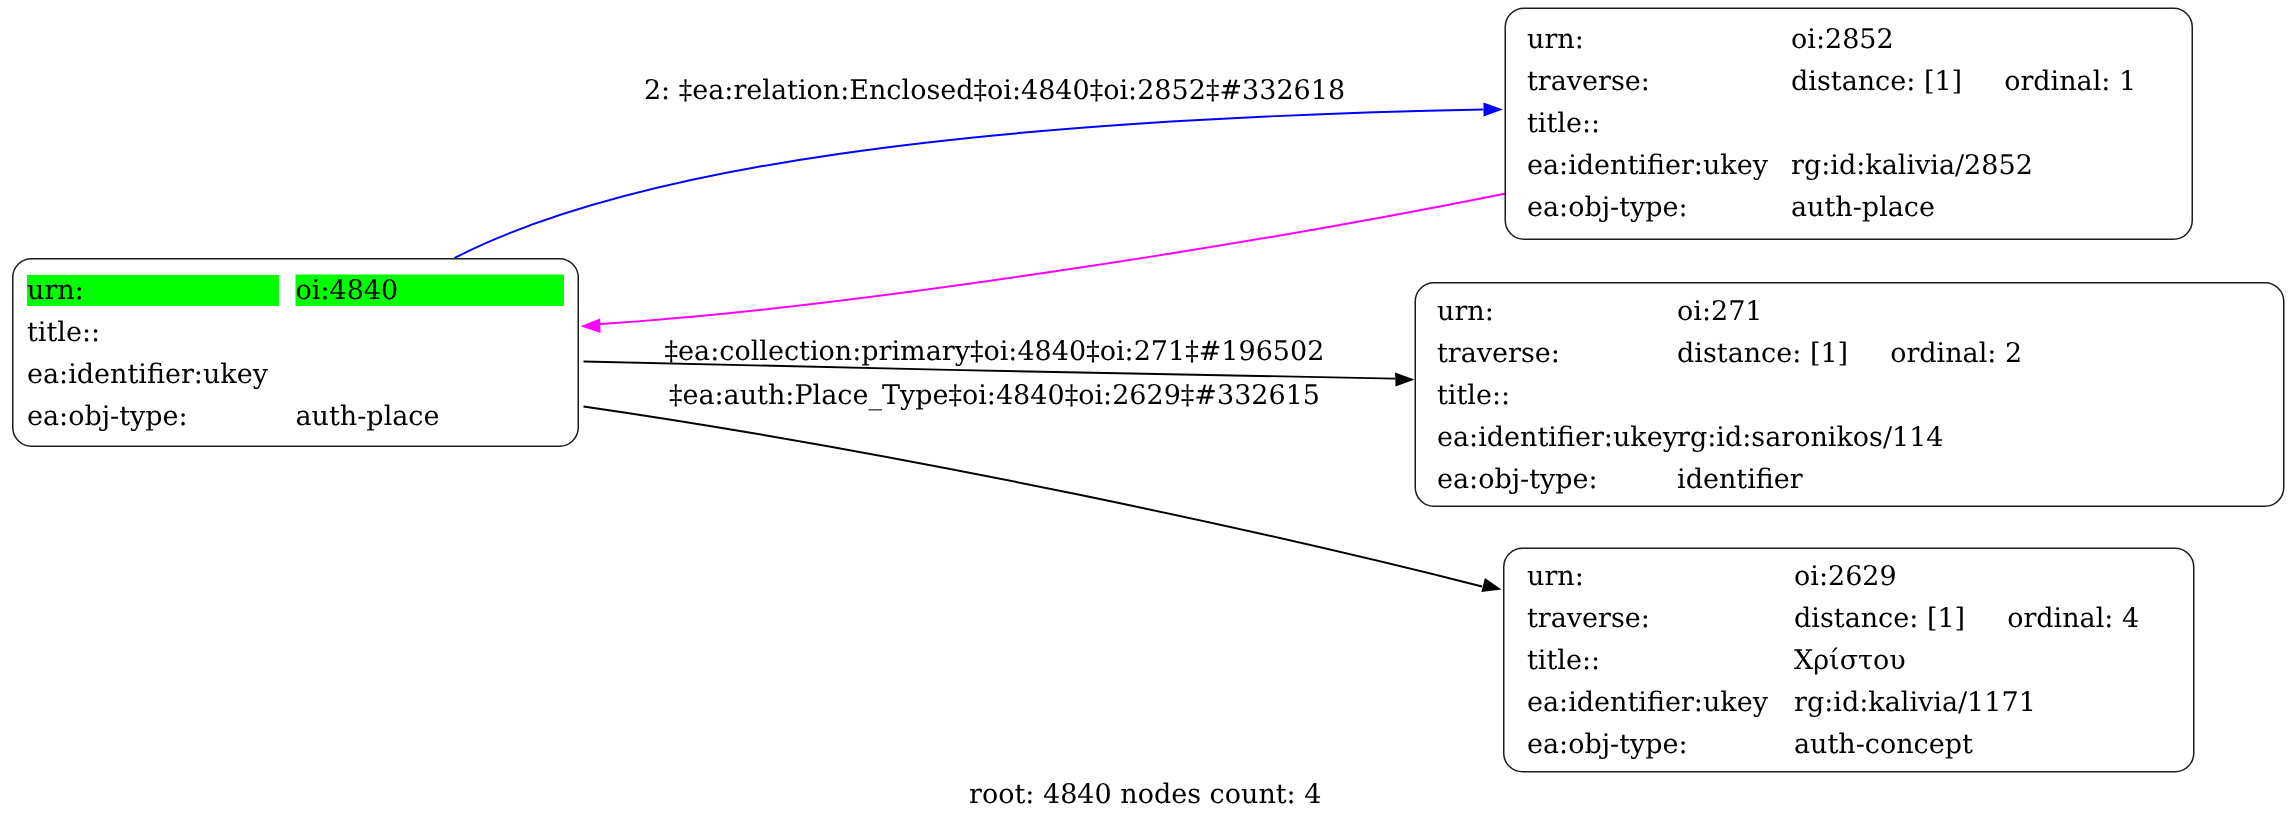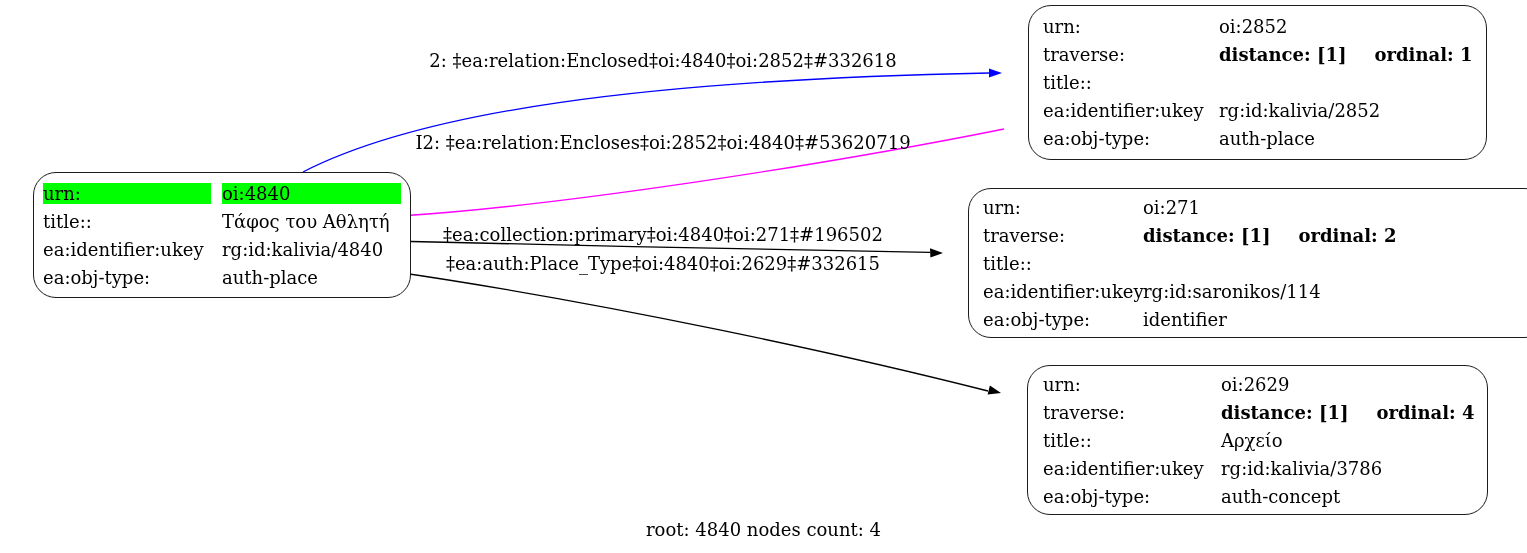--- a/index.html
+++ b/index.html
@@ -4,29 +4,29 @@
 <style>
   html,body { margin:0; padding:0; background:#ffffff; }
   .canvas {
     position:relative; width:1527px; height:553px;
     background:#ffffff; color:#000;
     font-family:"DejaVu Serif","Liberation Serif",serif;
     font-size:18px; overflow:hidden;
   }
   .node {
     position:absolute; box-sizing:border-box;
-    background:#fff; border:1.5px solid #1c1c1c; border-radius:23px;
-    display:flex; flex-direction:column; justify-content:center;margin-left:25px;
+    background:#fff; border:1.5px solid #1c1c1c; border-radius:13px;
+    display:flex; flex-direction:column; justify-content:center;
   }
   .row { display:flex; align-items:center; height:28px; padding:0 var(--pad,9px); }
   .k { width:var(--kw,176px); flex:0 0 auto; box-sizing:border-box;
        padding-right:11px; background-clip:content-box; white-space:nowrap; }
   .v { flex:1 1 auto; white-space:nowrap; }
   .hl .k, .hl .v { background-color:var(--hl,#00ff00); }
-  .v2 { display:flex; gap:28px;font-weight:bold; }
+  .v2 { display:flex; gap:28px; }
   .edges { position:absolute; left:0; top:0; pointer-events:none; }
   .edge-label {
     position:absolute; left:402px; width:522px; height:22px;
     text-align:center; white-space:nowrap;
   }
   .caption {
     position:absolute; left:0; top:519px; width:100%;
     text-align:center; white-space:nowrap;
   }
 </style>
@@ -43,36 +43,33 @@
     <polygon points="387,217.5 400,212.4 400.4,222" fill="#ff00ff"></polygon>
 
     <path d="M 389 241 C 550 245, 790 250, 930 252.4" fill="none" stroke-width="1.3" stroke="#000000"></path>
     <polygon points="943,253 930,248.3 930.4,257.6" fill="#000000"></polygon>
 
     <path d="M 389 271 C 610 303, 850 356, 988 391" fill="none" stroke-width="1.3" stroke="#000000"></path>
     <polygon points="1001,393 987.6,394.6 989.9,385.4" fill="#000000"></polygon>
   </svg>
 
   <div class="edge-label" style="top:50px">2: ‡ea:relation:Enclosed‡oi:4840‡oi:2852‡#332618</div>
-  <div class="edge-label" style="top:132px">I2: ‡ea:relation:Encloses‡oi:2852‡oi:4840‡#53620719</div>
   <div class="edge-label" style="top:224px">‡ea:collection:primary‡oi:4840‡oi:271‡#196502</div>
   <div class="edge-label" style="top:253px">‡ea:auth:Place_Type‡oi:4840‡oi:2629‡#332615</div>
 
   <div class="node" style="left:8px; top:172px; width:378px; height:126px; --kw:179px; --pad:9px;">
     <div class="row hl">
       <span class="k">urn:</span>
       <span class="v">oi:4840</span>
     </div>
     <div class="row">
       <span class="k">title::</span>
-      <span class="v">Τάφος του Αθλητή</span>
     </div>
     <div class="row">
       <span class="k">ea:identifier:ukey</span>
-      <span class="v">rg:id:kalivia/4840</span>
     </div>
     <div class="row">
       <span class="k">ea:obj-type:</span>
       <span class="v">auth-place</span>
     </div>
   </div>
 
   <div class="node" style="left:1003px; top:5px; width:459px; height:155px; --kw:176px; --pad:14px;">
     <div class="row">
       <span class="k">urn:</span>
@@ -130,25 +127,25 @@
     </div>
     <div class="row">
       <span class="k">traverse:</span>
       <span class="v v2">
         <span>distance: [1]</span>
         <span>ordinal: 4</span>
       </span>
     </div>
     <div class="row">
       <span class="k">title::</span>
-      <span class="v">Αρχείο</span>
+      <span class="v">Χρίστου</span>
     </div>
     <div class="row">
       <span class="k">ea:identifier:ukey</span>
-      <span class="v">rg:id:kalivia/3786</span>
+      <span class="v">rg:id:kalivia/1171</span>
     </div>
     <div class="row">
       <span class="k">ea:obj-type:</span>
       <span class="v">auth-concept</span>
     </div>
   </div>
 
   <div class="caption">root: 4840 nodes count: 4</div>
 
 </div>

